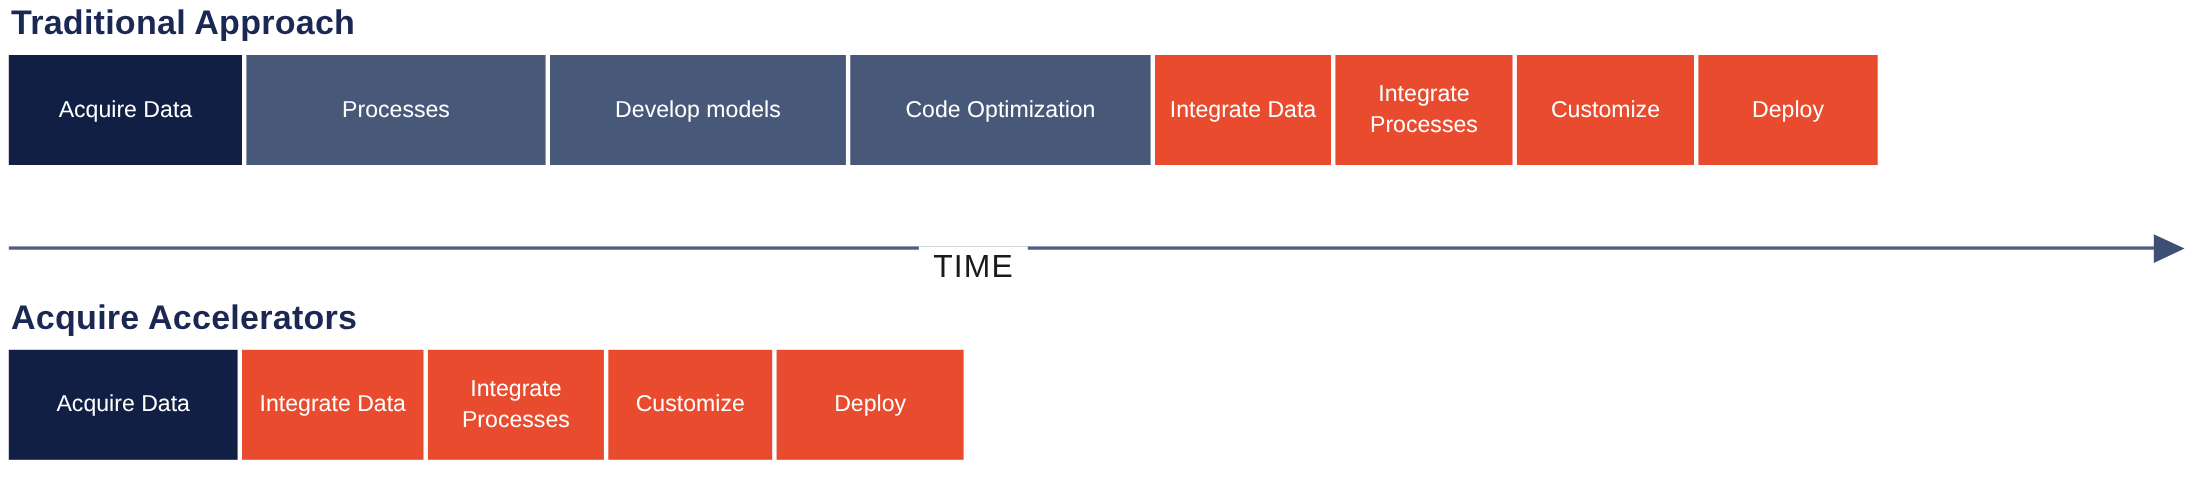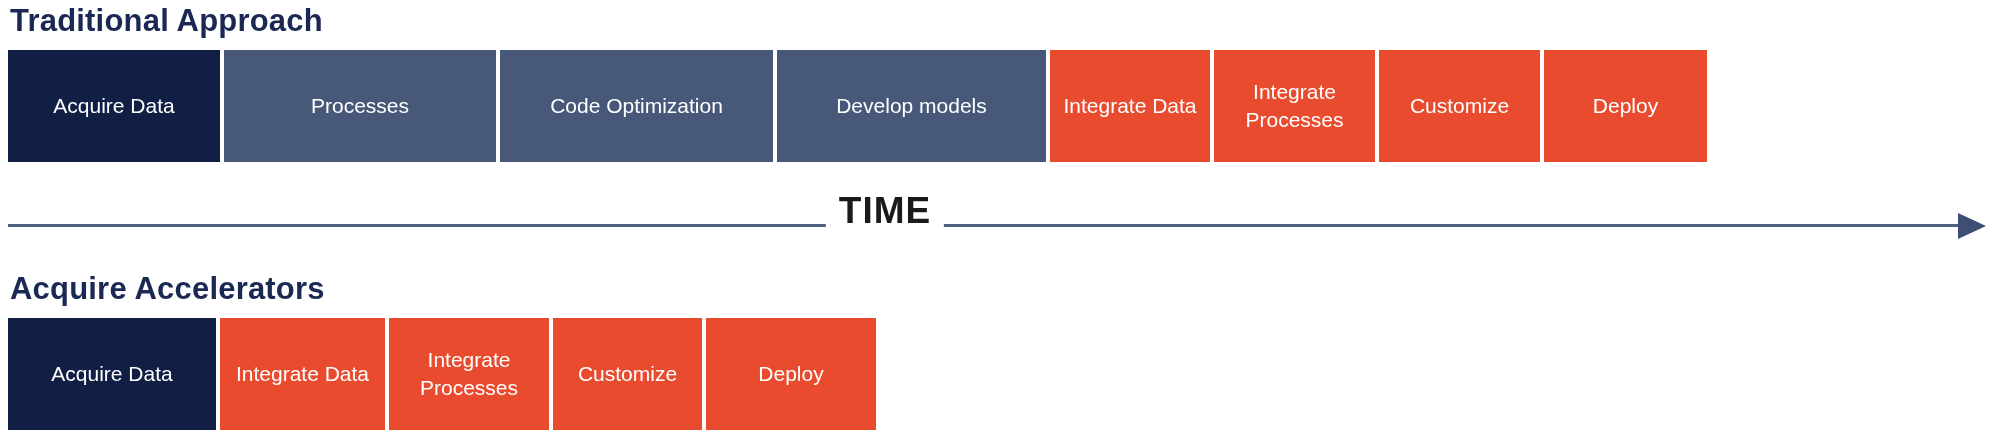--- a/index.html
+++ b/index.html
@@ -25,21 +25,21 @@
     letter-spacing: 0.2px;
   }
   .h-top    { top: 5px; }
   .h-bottom { top: 273px; }
 
   .row {
     position: absolute;
     left: 8px;
     display: flex;
     gap: 4px;
-    height: 112px;
+    height: 100px;
   }
   .row-top    { top: 50px; }
   .row-bottom { top: 318px; }
 
   .block {
     display: flex;
     align-items: center;
     justify-content: center;
     text-align: center;
     color: var(--block_text, #ffffff);
@@ -67,52 +67,52 @@
     top: 212.5px;
     width: 0;
     height: 0;
     border-top: 13px solid transparent;
     border-bottom: 13px solid transparent;
     border-left: 28px solid var(--arrowhead, #3f4e74);
   }
   .time-label {
     position: absolute;
     left: 885px;
-    top: 192px;
+    top: 224px;
     transform: translateX(-50%);
     background: var(--background, #ffffff);
     padding: 0 13px;
     height: 38px;
     display: flex;
     align-items: center;
-    font-size: 37px;
-    font-weight: 700;
+    font-size: 29px;
+    font-weight: 400;
     letter-spacing: 1px;
     color: var(--time_text, #1a1a1a);
   }
 </style>
 </head>
 <body>
 
 <div class="canvas">
 
   <div class="heading h-top">Traditional Approach</div>
 
   <div class="row row-top">
     <div class="block navy" style="width:212px">
         <span>Acquire Data</span>
       </div>
     <div class="block slate" style="width:272px">
         <span>Processes</span>
       </div>
+    <div class="block slate" style="width:269px">
+        <span>Develop models</span>
+      </div>
     <div class="block slate" style="width:273px">
         <span>Code Optimization</span>
-      </div>
-    <div class="block slate" style="width:269px">
-        <span>Develop models</span>
       </div>
     <div class="block orange" style="width:160px">
         <span>Integrate Data</span>
       </div>
     <div class="block orange" style="width:161px">
         <span>Integrate Processes</span>
       </div>
     <div class="block orange" style="width:161px">
         <span>Customize</span>
       </div>

